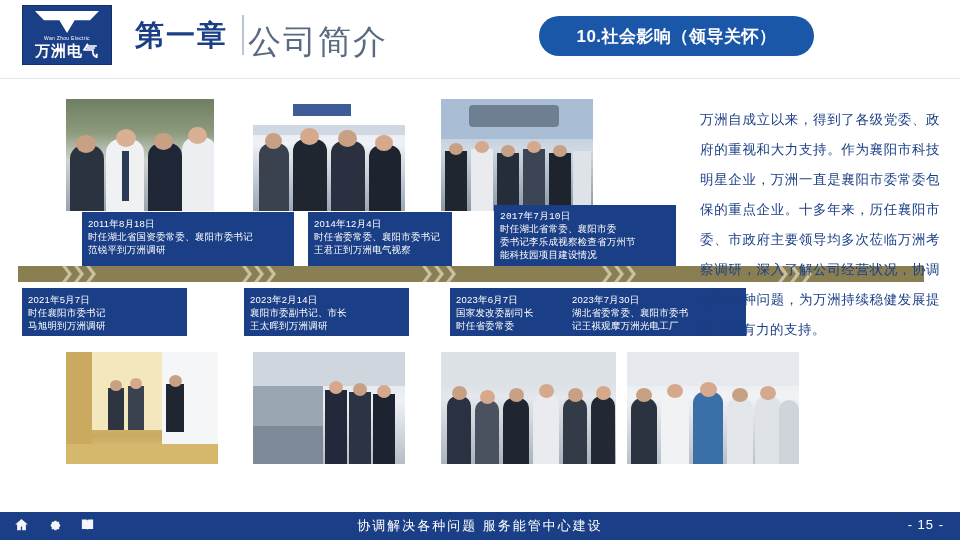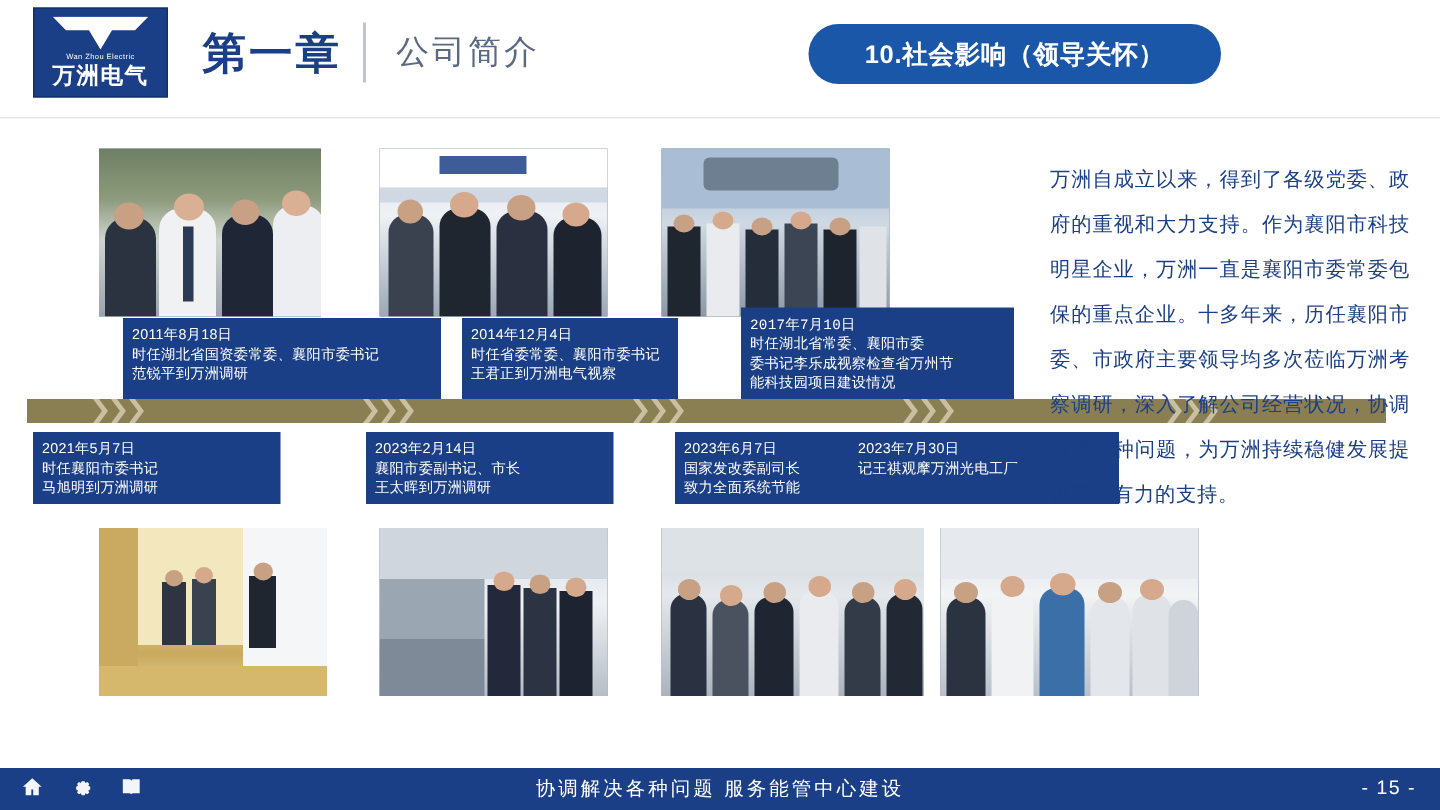--- a/index.html
+++ b/index.html
@@ -35,22 +35,22 @@
     line-height:16px;
   }
   .chapter{
     position:absolute;left:135px;top:16px;
     font-size:29px;font-weight:bold;color:#1b3f86;letter-spacing:2px;
   }
   .chapter-div{
     position:absolute;left:242px;top:15px;width:2px;height:40px;background:#b9c4d6;
   }
   .chapter-sub{
-    position:absolute;left:264px;top:20px;
-    font-size:22px;color:#5a6a82;letter-spacing:2px;
+    position:absolute;left:248px;top:20px;
+    font-size:33px;color:#5a6a82;letter-spacing:2px;
   }
   .title-pill{
     position:absolute;right:22px;top:16px;
     height:40px;min-width:275px;
     background:#1b57a8;
     border-radius:20px;
     display:flex;align-items:center;justify-content:center;
     padding:0 18px;
     box-sizing:border-box;
   }
@@ -220,24 +220,25 @@
   <div>马旭明到万洲调研</div>
 </div>
 <div class="cap" style="left:244px;top:288px;width:165px;height:48px;">
   <div>2023年2月14日</div>
   <div>襄阳市委副书记、市长</div>
   <div>王太晖到万洲调研</div>
 </div>
 <div class="cap" style="left:450px;top:288px;width:158px;height:48px;">
   <div>2023年6月7日</div>
   <div>国家发改委副司长</div>
-  <div>致力全面系统节能</div>
+  <div>时任省委常委</div>
 </div>
 <div class="cap" style="left:566px;top:288px;width:180px;height:48px;">
   <div>2023年7月30日</div>
+  <div>湖北省委常委、襄阳市委书</div>
   <div>记王祺观摩万洲光电工厂</div>
 </div>
 
 <div class="photo" style="left:66px;top:352px;width:152px;height:112px;">
   <div class="ph-inner" style="background:linear-gradient(180deg,#e8cf8a 0%,#f0dca0 35%,#c9a95e 75%,#e7d69c 100%);">
     <div style="position:absolute;left:0;top:0;width:26px;height:112px;background:#caa960;"></div>
     <div style="position:absolute;left:26px;top:0;width:70px;height:78px;background:#f3e7bd;"></div>
     <div style="position:absolute;left:96px;top:0;width:56px;height:112px;background:#f5f6f7;"></div>
     <div style="position:absolute;left:42px;top:36px;width:16px;height:42px;background:#2e3440;"></div>
     <div style="position:absolute;left:44px;top:28px;width:12px;height:11px;background:#c8a184;border-radius:50%;"></div>

